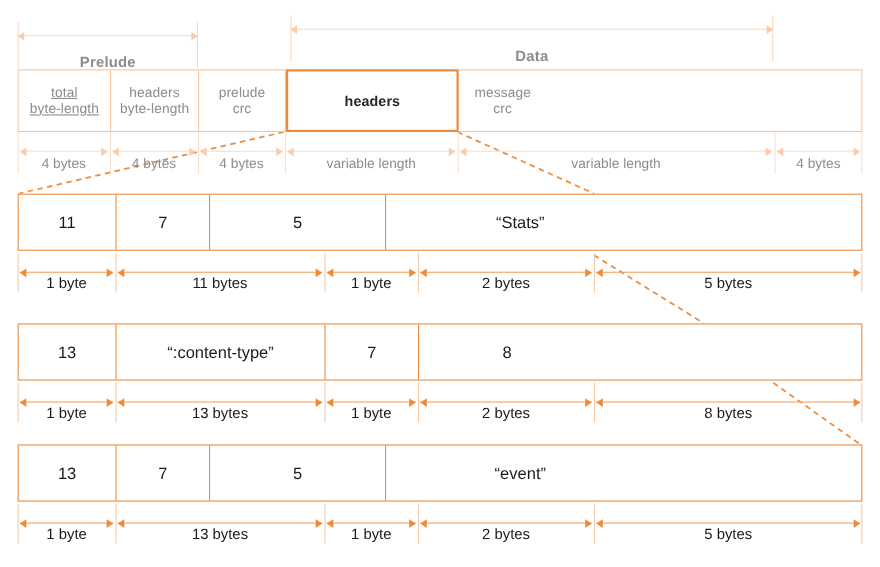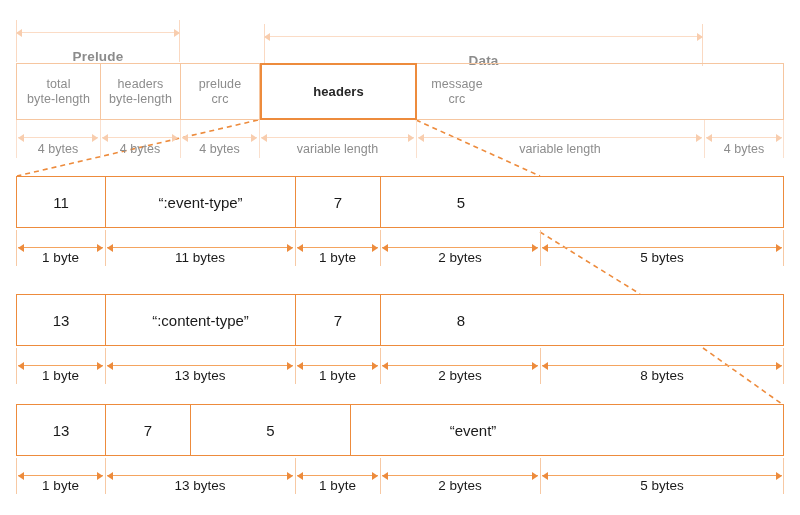--- a/index.html
+++ b/index.html
@@ -173,33 +173,33 @@
     <div class="vl"></div>
     <div class="vr"></div>
     <div class="arrowline pale-arrow" style="left:0; right:0; top:12px;">
       <div class="bar"></div>
         <div class="hl"></div>
         <div class="hr"></div>
     </div>
     <div class="lbl">Prelude</div>
   </div>
 
-  <div class="bracket" style="left:264px; top:24px; width:439px;">
+  <div class="bracket" style="left:264px; top:14px; width:439px;">
     <div class="vl"></div>
     <div class="vr"></div>
     <div class="arrowline pale-arrow" style="left:0; right:0; top:12px;">
       <div class="bar"></div>
         <div class="hl"></div>
         <div class="hr"></div>
     </div>
     <div class="lbl">Data</div>
   </div>
 
   <div class="frame-table">
-    <div class="frame-cell" style="width:84px;">
+    <div class="frame-cell" style="width:84px;text-decoration:underline;">
       <div>
         <div>total</div>
         <div>byte-length</div>
       </div>
     </div>
     <div class="frame-cell" style="width:80px;">
       <div>
         <div>headers</div>
         <div>byte-length</div>
       </div>
@@ -274,23 +274,23 @@
         <div class="bar"></div>
           <div class="hl"></div>
           <div class="hr"></div>
       </div>
       <span>4 bytes</span>
     </div>
   </div>
 
   <div class="hdr-table" style="top:176px;">
     <div class="hdr-cell" style="width:89px;">11</div>
-    <div class="hdr-cell" style="width:190px;">“:event-type”</div>
     <div class="hdr-cell" style="width:85px;">7</div>
     <div class="hdr-cell" style="width:160px;">5</div>
+    <div class="hdr-cell" style="width:244px;">“Stats”</div>
   </div>
   <div class="hdr-meas" style="top:230px;">
     <div class="meas-seg" style="width:89px;">
       <div class="tick" style="left:0;"></div>
       <div class="arrowline strong-arrow" style="left:2px; right:2px;">
         <div class="bar"></div>
           <div class="hl"></div>
           <div class="hr"></div>
       </div>
       <span>1 byte</span>

